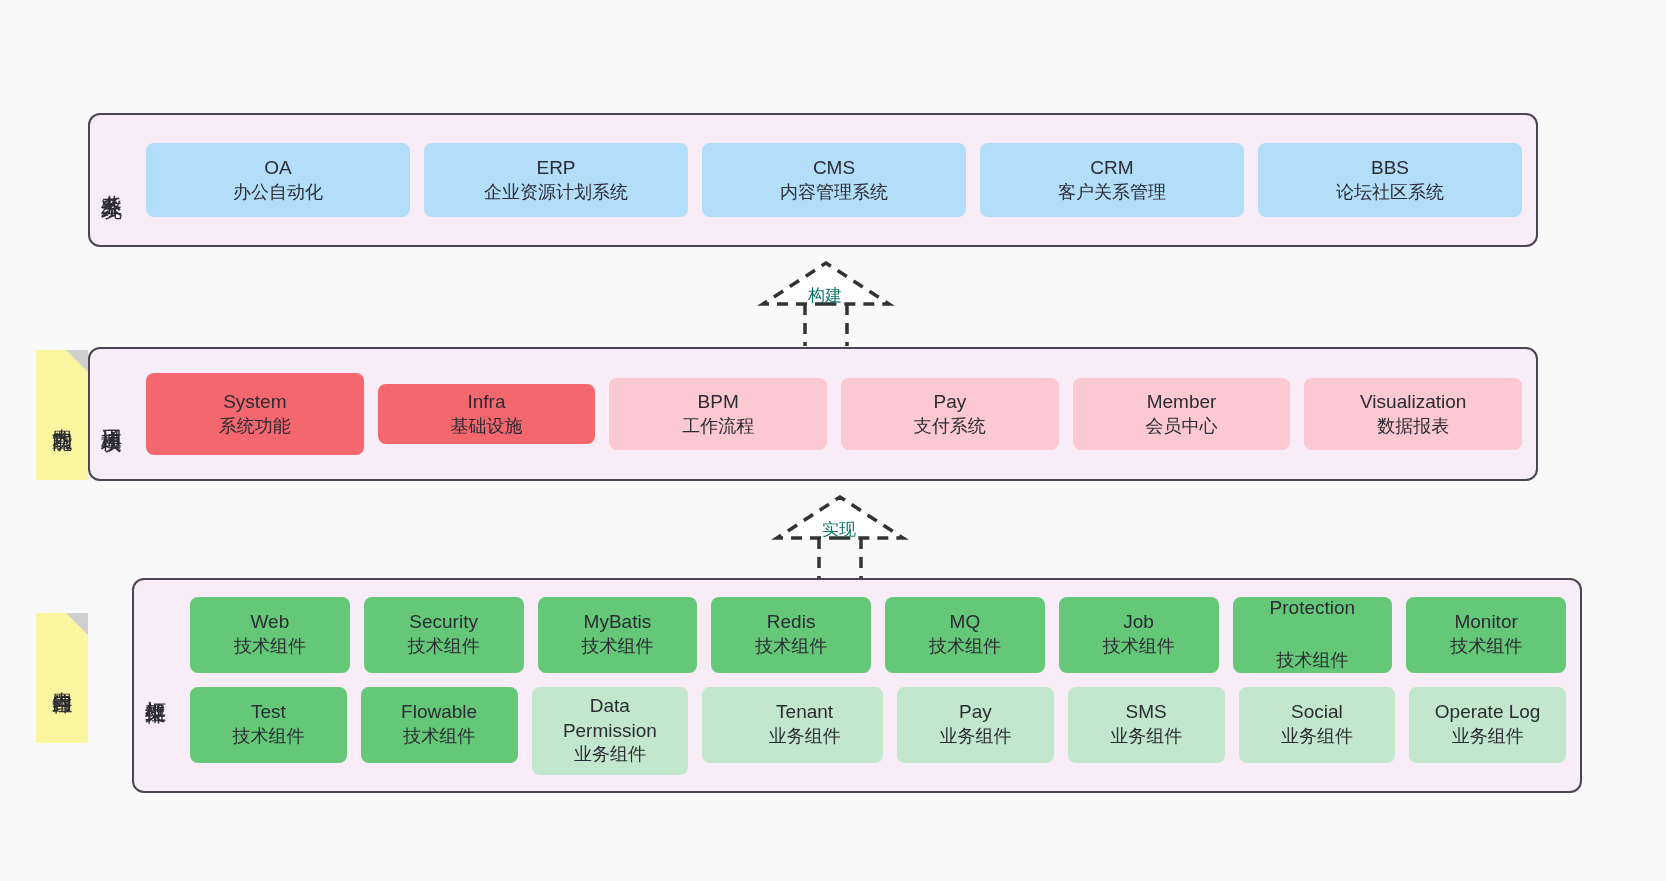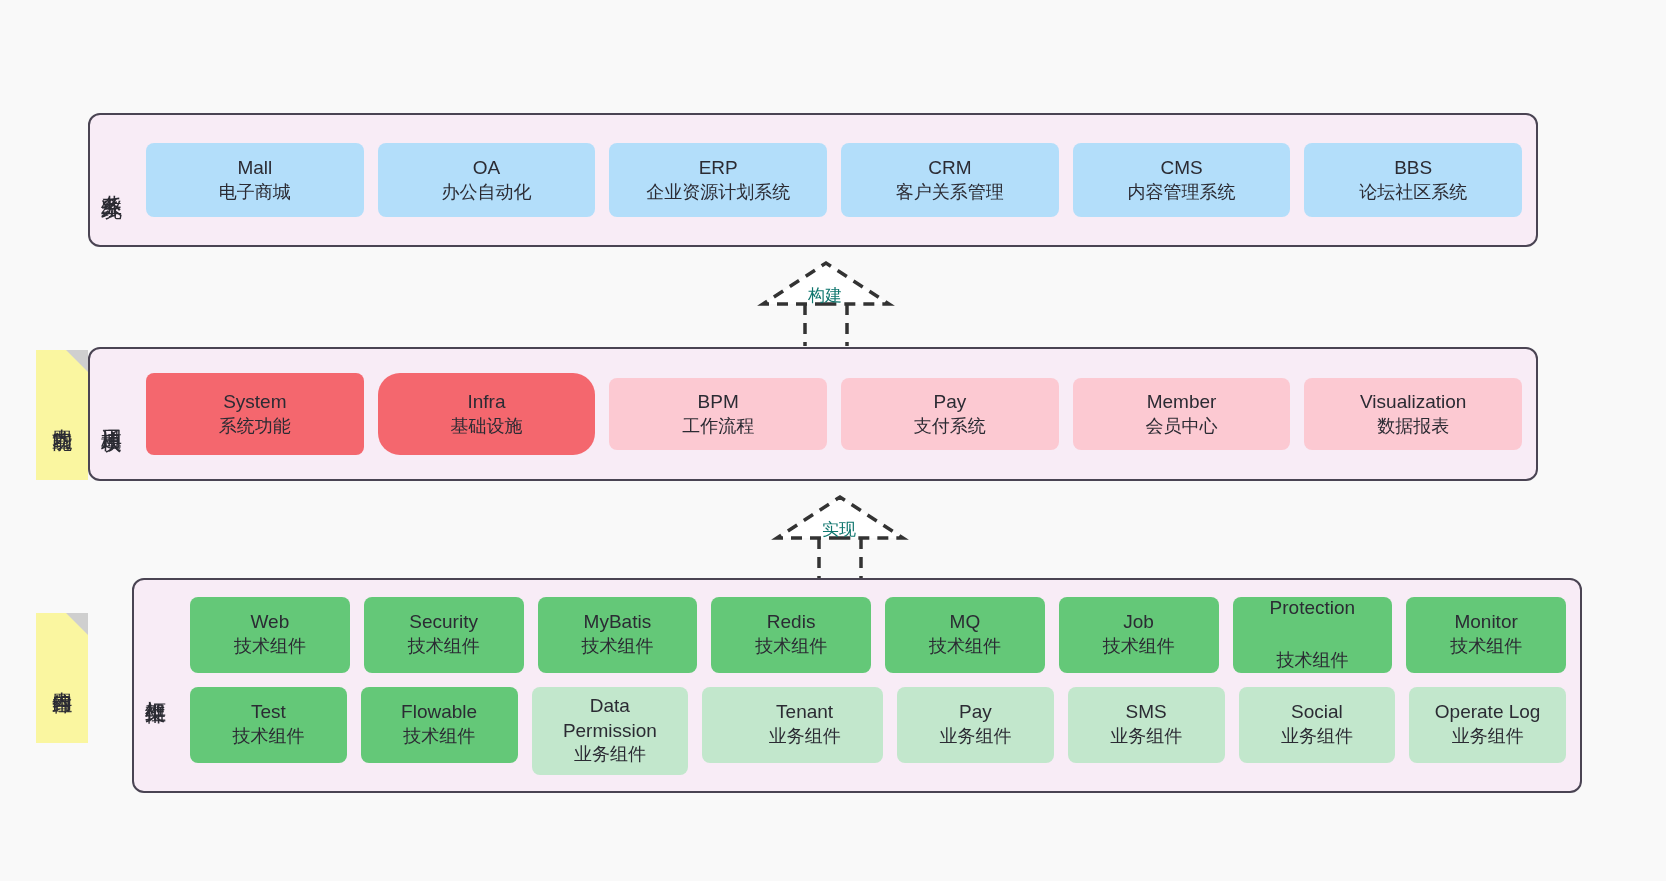--- a/index.html
+++ b/index.html
@@ -120,43 +120,39 @@
     white-space:nowrap;
   }
 </style>
 </head>
 <body>
 
 <div class="layer" id="layer-business" style="left:88px;top:113px;width:1450px;height:134px;">
   <div class="layer-title">业务系统</div>
   <div class="layer-body">
 
-    <div class="card c-blue" style="height:74px;">
-      <span class="t1">Mall</span>
-      <span class="t2">电子商城</span>
-    </div>
 
     <div class="card c-blue" style="height:74px;">
       <span class="t1">OA</span>
       <span class="t2">办公自动化</span>
     </div>
 
     <div class="card c-blue" style="height:74px;">
       <span class="t1">ERP</span>
       <span class="t2">企业资源计划系统</span>
     </div>
 
     <div class="card c-blue" style="height:74px;">
+      <span class="t1">CMS</span>
+      <span class="t2">内容管理系统</span>
+    </div>
+
+    <div class="card c-blue" style="height:74px;">
       <span class="t1">CRM</span>
       <span class="t2">客户关系管理</span>
-    </div>
-
-    <div class="card c-blue" style="height:74px;">
-      <span class="t1">CMS</span>
-      <span class="t2">内容管理系统</span>
     </div>
 
     <div class="card c-blue" style="height:74px;">
       <span class="t1">BBS</span>
       <span class="t2">论坛社区系统</span>
     </div>
 
   </div>
 </div>
 
@@ -178,21 +174,21 @@
 
 <div class="layer" id="layer-common" style="left:88px;top:347px;width:1450px;height:134px;">
   <div class="layer-title">通用模块</div>
   <div class="layer-body">
 
     <div class="card c-red" style="height:82px;">
       <span class="t1">System</span>
       <span class="t2">系统功能</span>
     </div>
 
-    <div class="card c-red" style="height:82px;border-radius:22px;">
+    <div class="card c-red" style="height:60px;">
       <span class="t1">Infra</span>
       <span class="t2">基础设施</span>
     </div>
 
     <div class="card c-pink" style="height:72px;">
       <span class="t1">BPM</span>
       <span class="t2">工作流程</span>
     </div>
 
     <div class="card c-pink" style="height:72px;">

